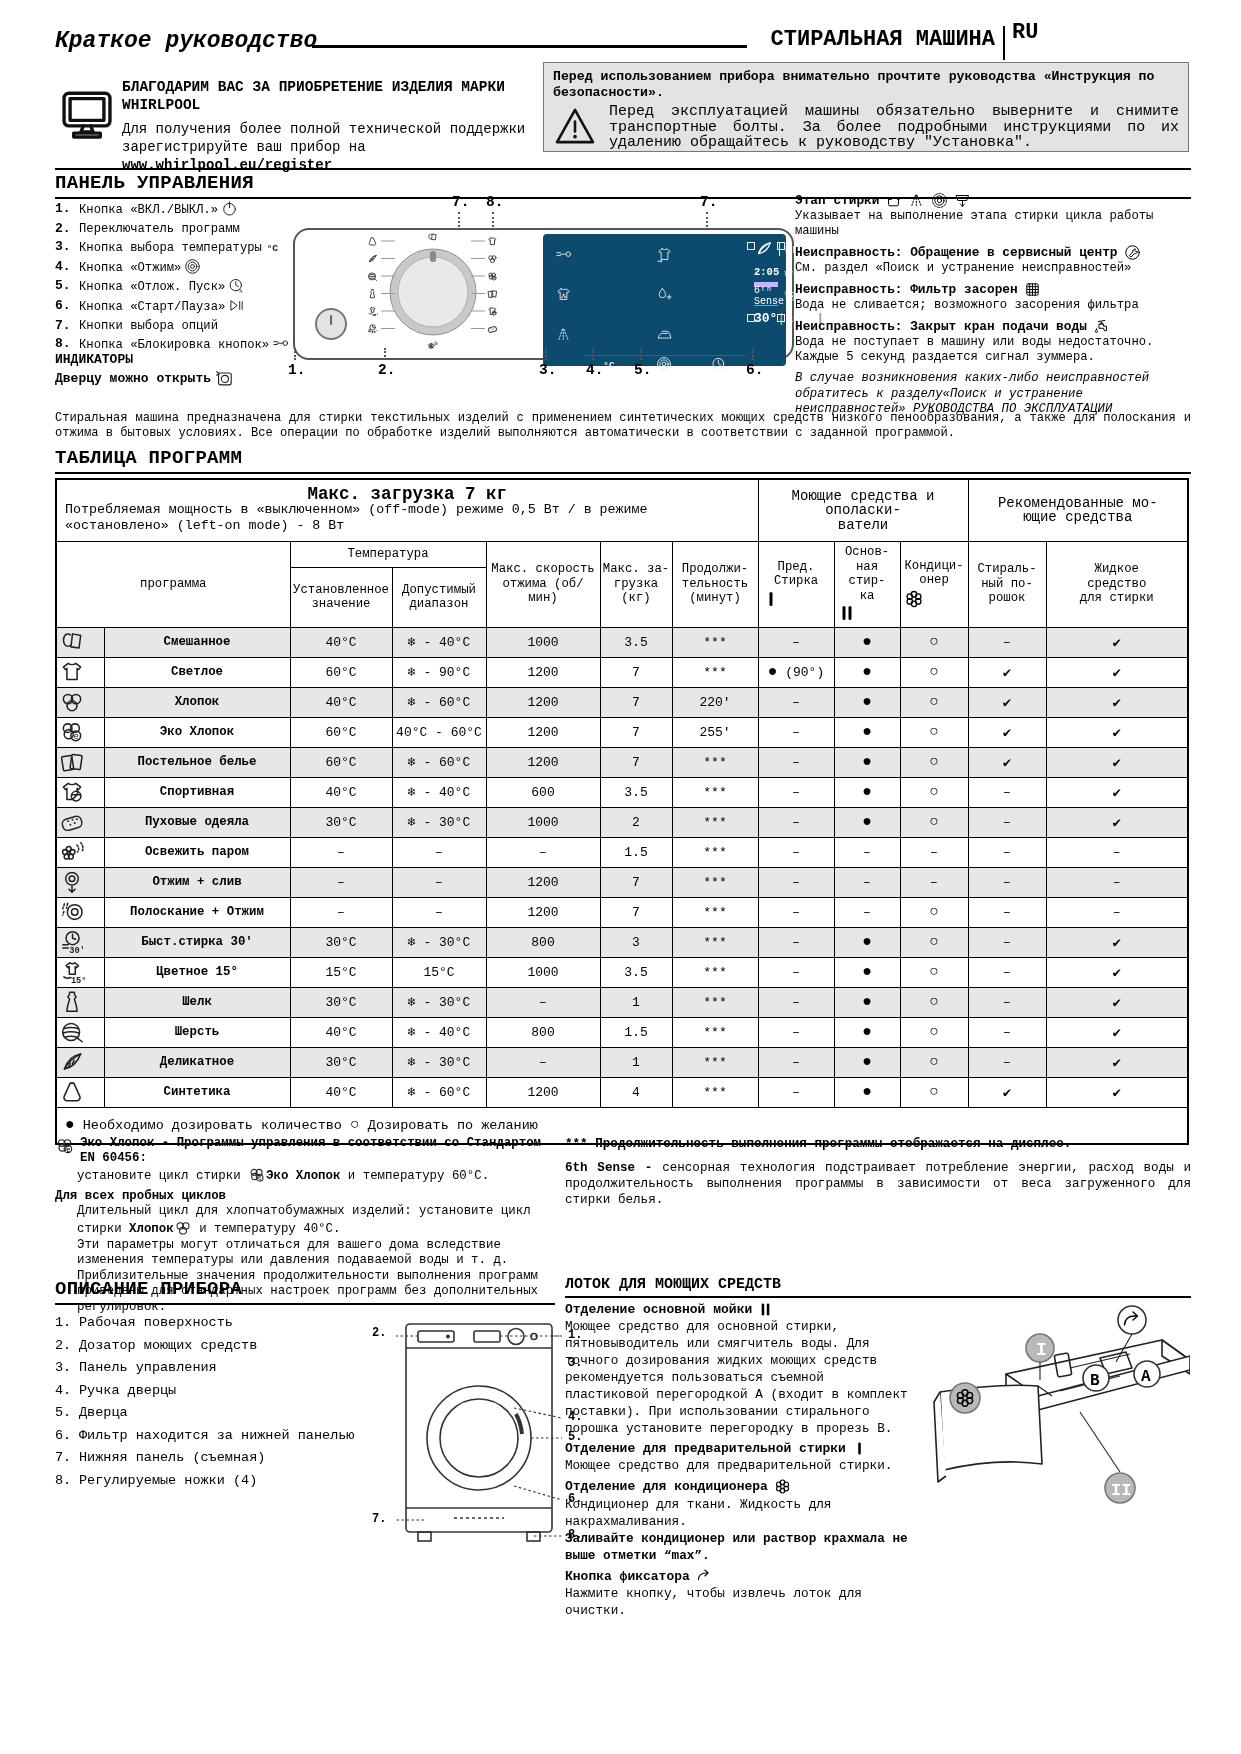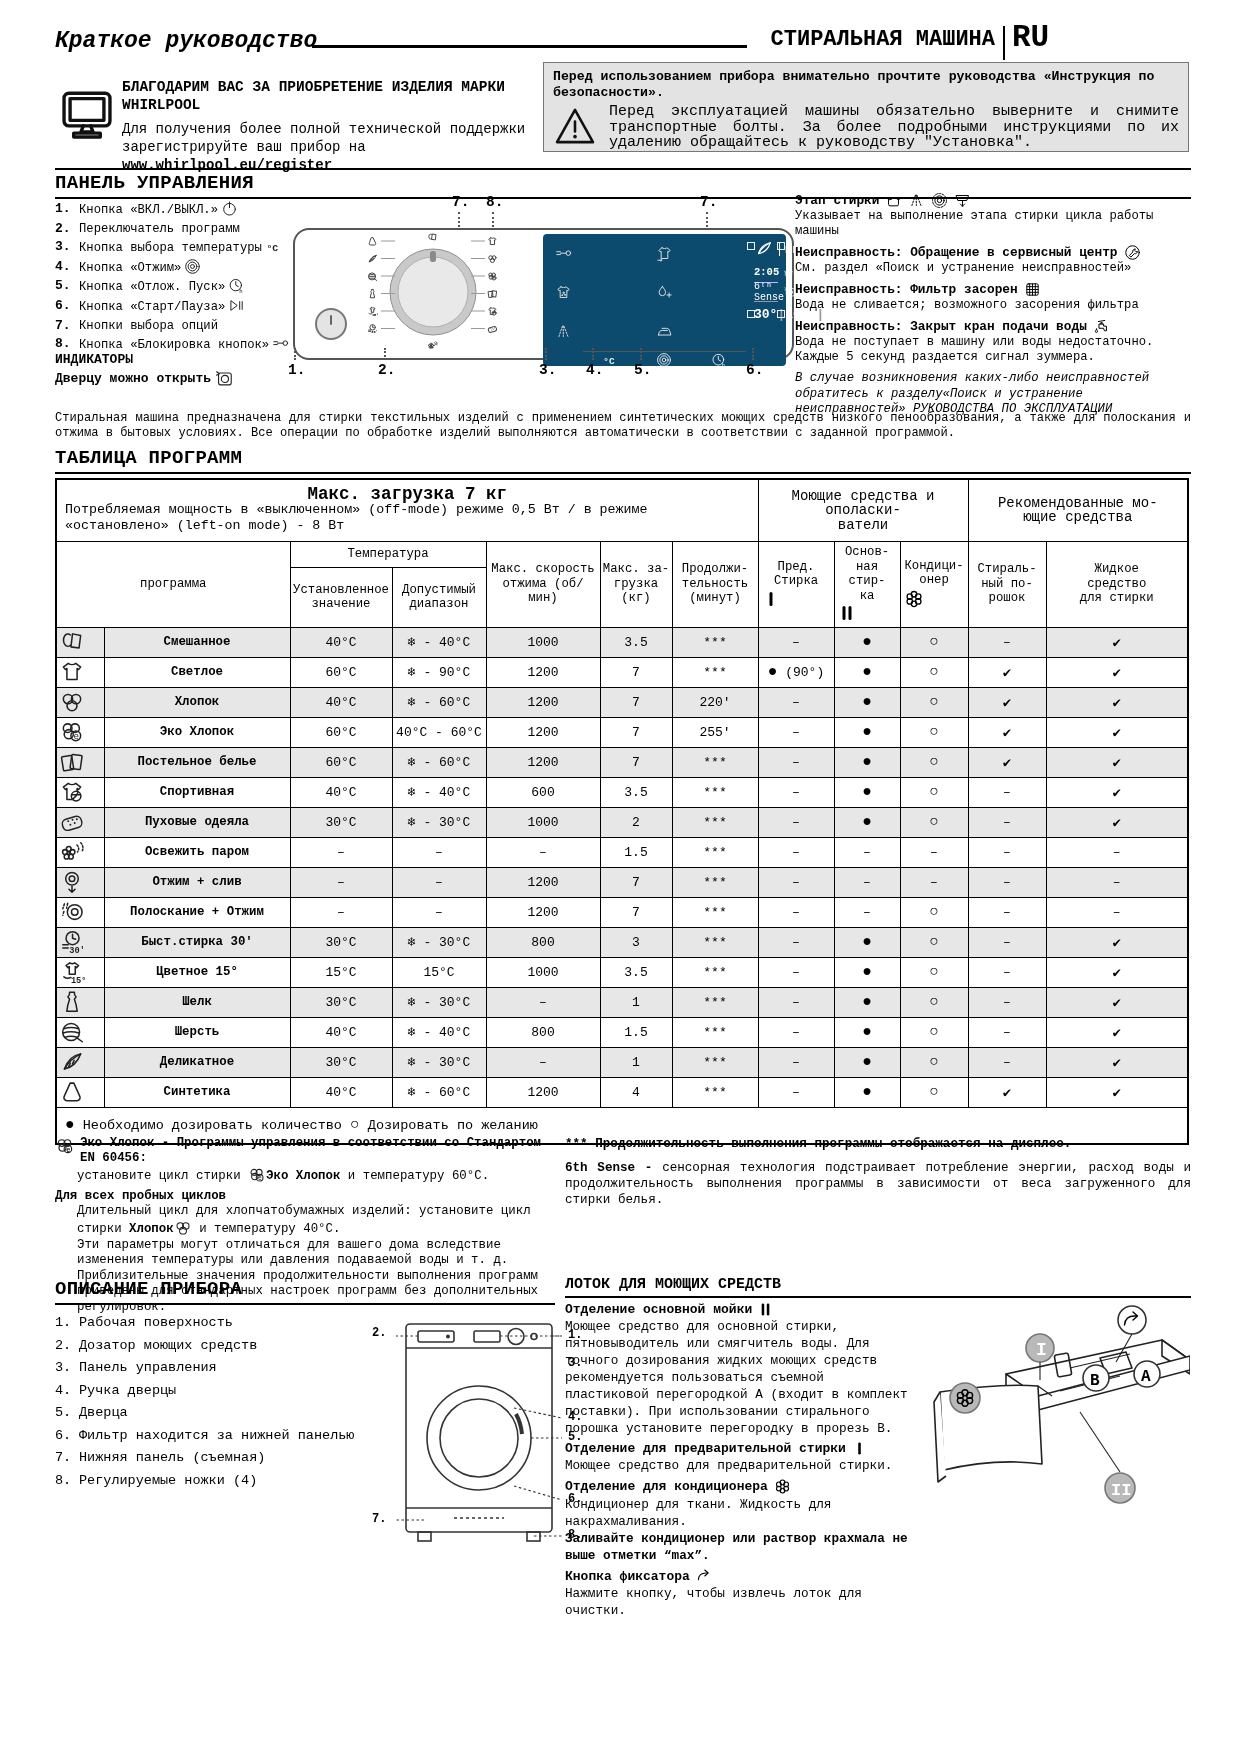--- a/index.html
+++ b/index.html
@@ -5,21 +5,21 @@
   html,body{margin:0;padding:0;background:#888;}
   .page{position:relative;width:1241px;height:1754px;background:#fff;color:#000;
         font-family:Liberation Mono, monospace;font-size:12.5px;overflow:hidden;}
   .abs{position:absolute;}
   .b{font-weight:bold;}
   
   .doc-title{left:55px;top:28px;font-size:23px;font-weight:bold;font-style:italic;}
   .head-rule{left:312px;top:45px;width:435px;height:3px;background:#000;}
   .prod-title{left:600px;top:27px;width:395px;text-align:right;font-size:22px;font-weight:bold;}
   .lang-bar{left:1003px;top:26px;width:2px;height:34px;background:#000;}
-  .lang{left:1012px;top:20px;font-size:31px;font-weight:bold;}
+  .lang{left:1012px;top:20px;font-size:22px;font-weight:bold;}
   
   .reg-icon{left:58px;top:86px;width:58px;height:58px;color:#111;}
   .thanks{left:122px;top:78px;width:410px;}
   .thanks .t1{font-size:14.5px;font-weight:bold;line-height:18px;}
   .thanks .t2{font-size:14px;line-height:18px;margin-top:6px;}
   .warnbox{left:543px;top:62px;width:646px;height:90px;background:#e3e3e3;border:1px solid #777;box-sizing:border-box;padding:6px 9px;}
   .warnbox .wt{font-size:13.2px;font-weight:bold;line-height:16px;}
   .warnrow{display:flex;gap:10px;margin-top:3px;}
   .warn-tri{width:46px;height:44px;flex:0 0 46px;color:#111;}
   .warnrow .txt{font-size:15px;line-height:15.5px;text-align:justify;}
@@ -36,21 +36,21 @@
   
   .panel{left:293px;top:228px;width:497px;height:128px;border:2px solid #555;border-radius:16px;}
   .display{position:absolute;left:248px;top:4px;width:243px;height:132px;background:#0c4a6e;border-radius:4px;color:#fff;
            display:grid;grid-template-columns:40px 1fr 40px;grid-template-rows:1fr 25px;}
   .dcol{display:flex;flex-direction:column;justify-content:space-around;align-items:center;grid-row:1/3;}
   .dcol .btn{color:#ddd;}
   .screen{position:relative;padding:2px 8px 0 8px;}
   .drow1{display:flex;align-items:center;gap:5px;height:26px;color:#fff;}
   .drow1 .pn{font-size:11.5px;font-weight:bold;letter-spacing:.5px;border-left:1.5px solid #fff;padding-left:5px;}
   .drow2{display:flex;align-items:center;gap:4px;height:20px;font-size:10.5px;}
-  .drow3{display:flex;align-items:center;justify-content:space-between;height:18px;border-top:1px solid #c4b5fd;font-size:10px;}
+  .drow3{display:flex;align-items:center;justify-content:space-between;height:18px;border-top:5px solid #c4b5fd;font-size:10px;}
   .drow4{display:flex;align-items:center;justify-content:space-between;height:24px;border-top:1px solid #999;font-size:13px;font-weight:bold;}
   .dbottom{grid-column:2/3;display:flex;justify-content:space-around;align-items:center;border-top:1px solid #555;color:#eee;}
   .sqr{position:absolute;width:6px;height:6px;border:1px solid #eee;}
   .callout{font-size:14.5px;font-weight:bold;}
   .dotline{border-left:2px dotted #555;width:0;}
   
   .cp-right{left:795px;top:192px;width:398px;}
   .rb{margin-bottom:5px;}
   .rb .tt{font-size:12.8px;font-weight:bold;display:flex;align-items:center;gap:6px;line-height:16px;}
   .rb .tx{font-size:12.2px;line-height:15px;}

